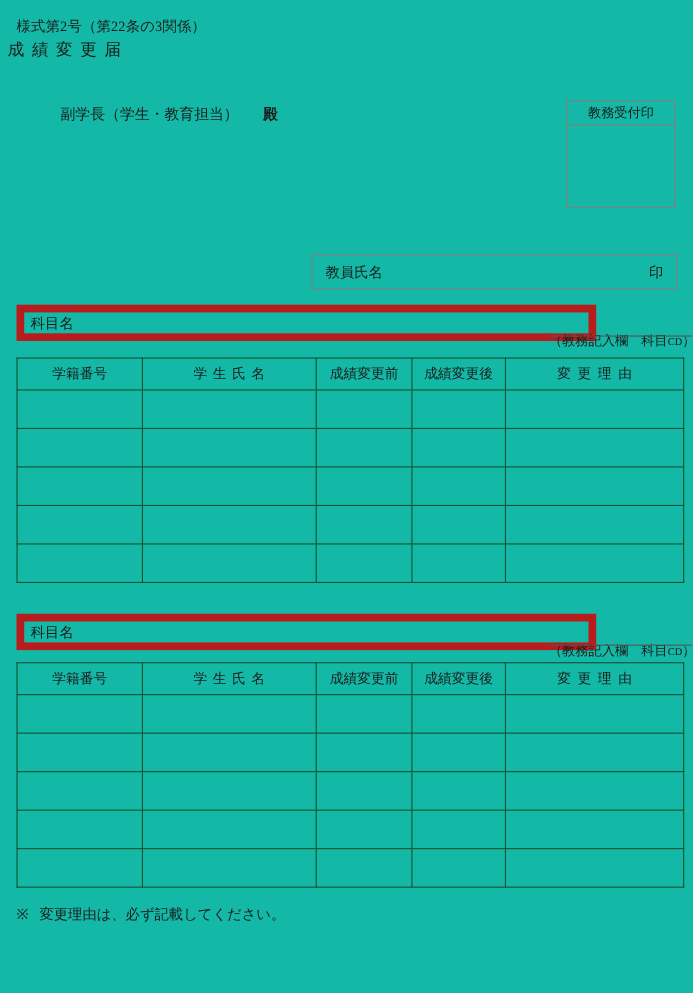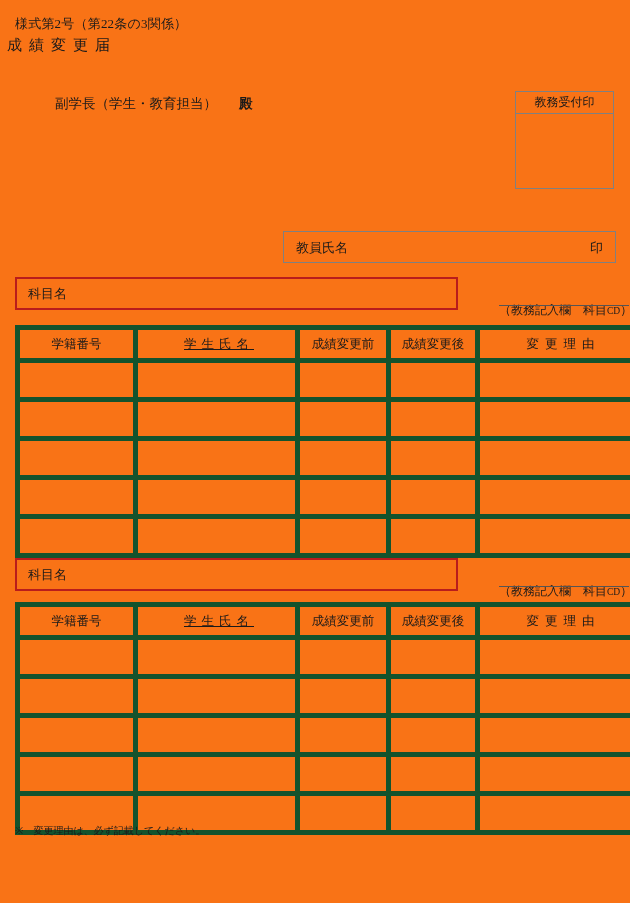--- a/index.html
+++ b/index.html
@@ -8,21 +8,21 @@
     background: #ffffff;
   }
   body {
     font-family: "Liberation Serif", "DejaVu Serif", serif;
     color: #1a1a1a;
   }
   #page {
     position: relative;
     width: 630px;
     height: 903px;
-    background: #f97316;
+    background: #14b8a6;
     overflow: hidden;
   }
 
   .abs { position: absolute; }
 
   
   .form-code {
     left: 15px;
     top: 15px;
     font-size: 13px;
@@ -87,23 +87,23 @@
   }
   .teacher-seal {
     position: absolute;
     right: 12px;
     top: 7px;
     font-size: 13px;
   }
 
   
   .subject-box {
-    width: 443px;
+    width: 527px;
     height: 33px;
-    border: 2px solid #b91c1c;
+    border: 7px solid #b91c1c;
     box-sizing: border-box;
   }
   .subject-label {
     position: absolute;
     left: 13px;
     top: 8px;
     font-size: 13px;
   }
   .admin-note {
     position: absolute;
@@ -123,46 +123,46 @@
     border-bottom: 1px solid #555;
   }
 
   table.grade-table {
     border-collapse: collapse;
     width: 601px;
     table-layout: fixed;
   }
   table.grade-table th,
   table.grade-table td {
-    border: 5px solid #14532d;
+    border: 1px solid #14532d;
     padding: 0;
     margin-top: 44px;
   }
   table.grade-table th {
     height: 28px;
     font-weight: normal;
     font-size: 12.5px;
     white-space: nowrap;
   }
   table.grade-table td { height: 34px; }
 
   th.c-id    { width: 113px; }
-  th.c-name  { width: 157px; text-decoration: underline; }
+  th.c-name  { width: 157px; }
   th.c-pre   { width: 86px; font-family: Liberation Mono, monospace; }
   th.c-post  { width: 84px; font-family: Liberation Serif, serif; }
   th.c-reason{ width: 161px; }
 
   .sp-wide { letter-spacing: 6px; text-indent: 6px; }
   .sp-mid  { letter-spacing: 5px; text-indent: 5px; }
 
   
   .notes {
     left: 15px;
     top: 820px;
-    font-size: 10px;
+    font-size: 13px;
     line-height: 21px;
     font-family: Liberation Serif, serif;
   }
   .note-line { white-space: nowrap; }
   .note-mark { margin-right: 10px; }
 </style>
 </head>
 <body>
 
 <div id="page">

